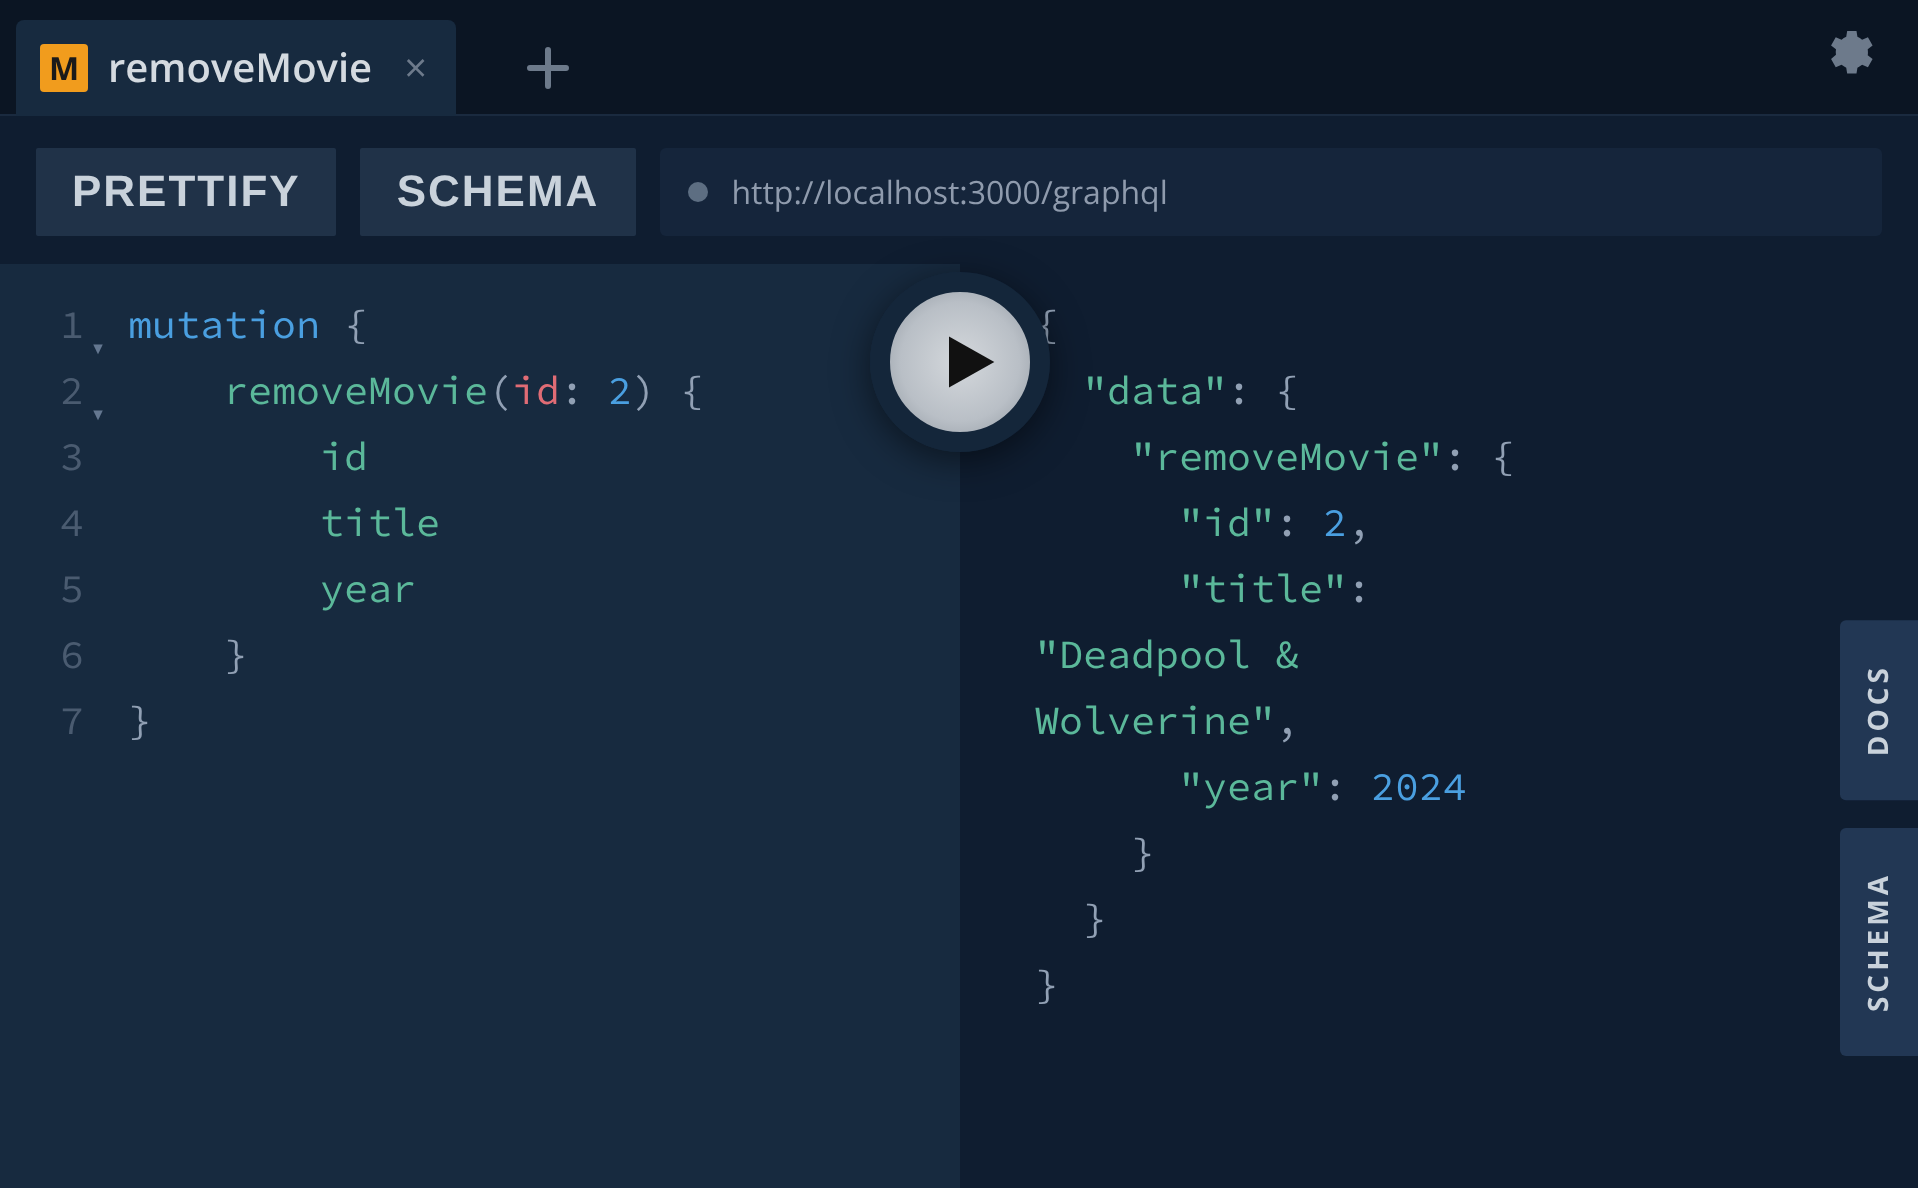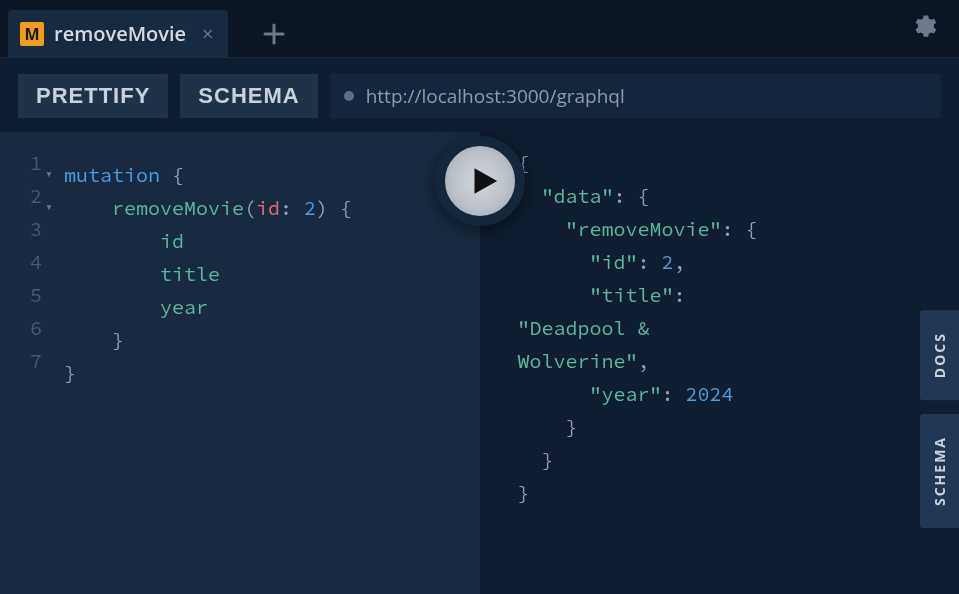--- a/index.html
+++ b/index.html
@@ -106,21 +106,21 @@
   gap: 12px;
 }
 .url-dot {
   width: 10px;
   height: 10px;
   border-radius: 50%;
   background: #5d6e82;
 }
 .url-text {
   color: #8f9bad;
-  font-size: 19px;
+  font-size: 16px;
 }
 .workspace {
   display: flex;
   height: calc(594px - 58px - 74px);
   position: relative;
 }
 .editor-pane, .result-pane {
   width: 50%;
   height: 100%;
   overflow: auto;
@@ -143,21 +143,21 @@
 }
 .gutter .lineno { position: relative; }
 .fold-marker {
   position: absolute;
   right: -10px;
   top: 12px;
   font-size: 10px;
   color: #647790;
 }
 .code {
-  padding: 26px 0 0 14px;
+  padding: 14px 0 0 14px;
   line-height: 33px;
   white-space: pre;
 }
 .kw { color: #4a9fe0; }
 .fn { color: #5bb89a; }
 .param { color: #e06c75; }
 .num { color: #4a9fe0; }
 .punct { color: #91a0b4; }
 .fld { color: #5bb89a; }
 

